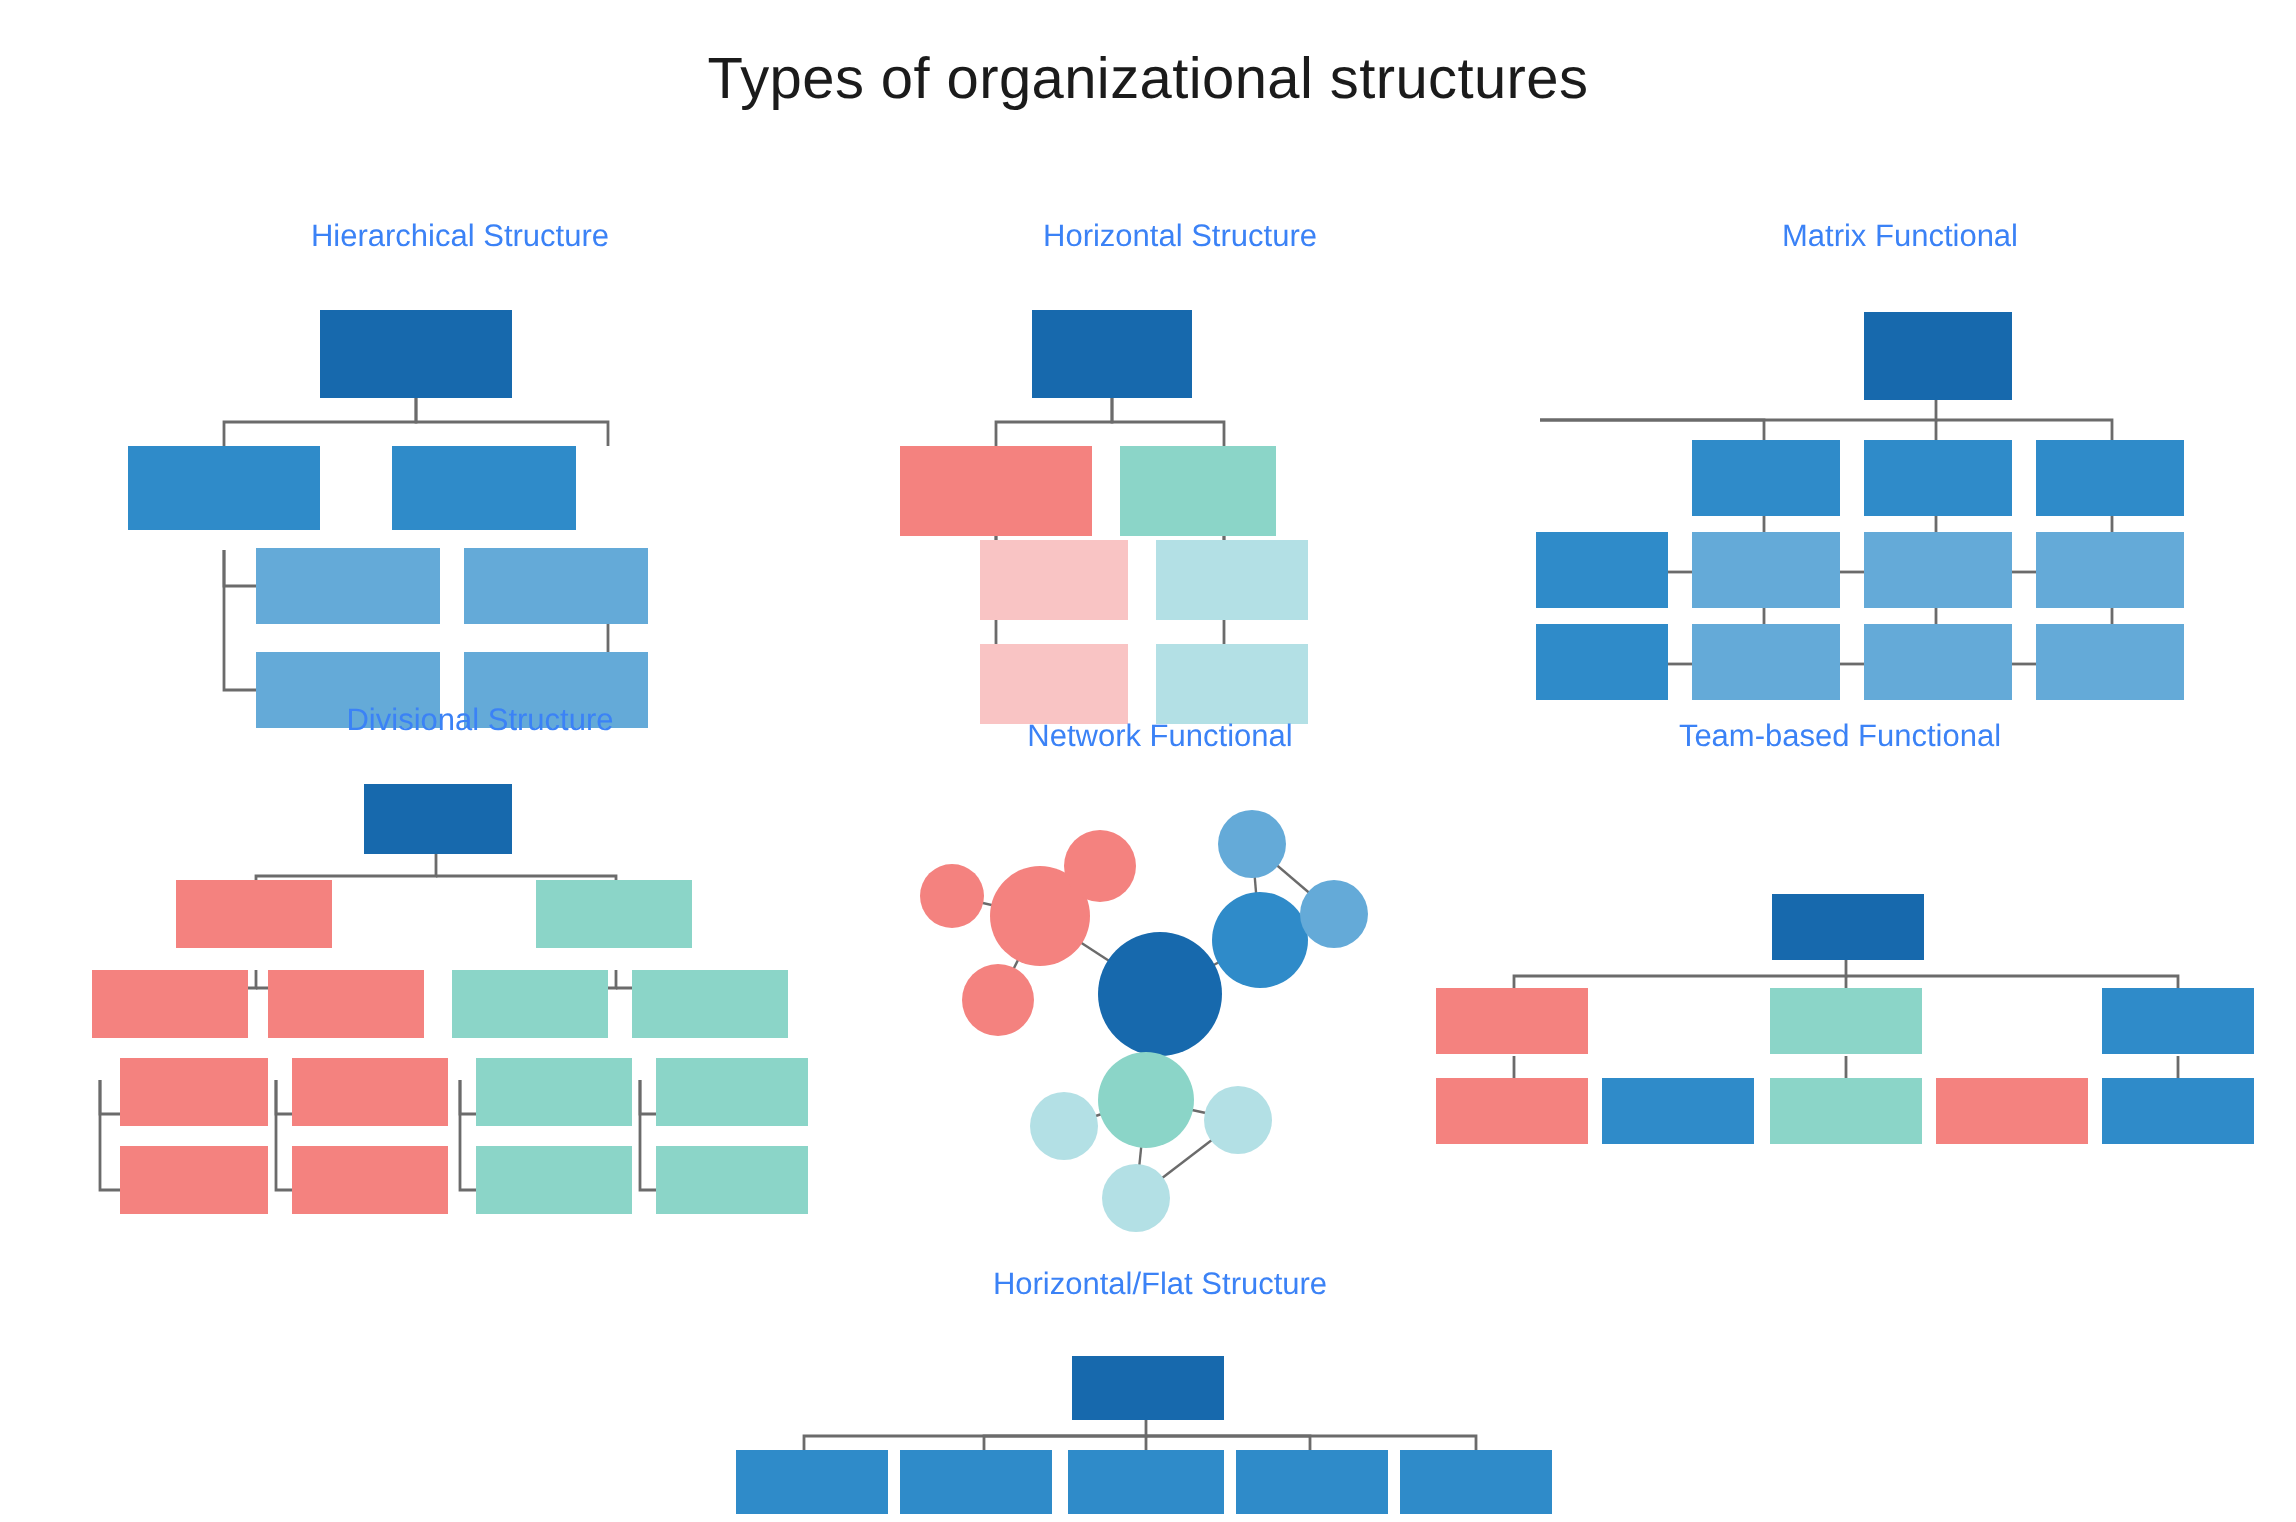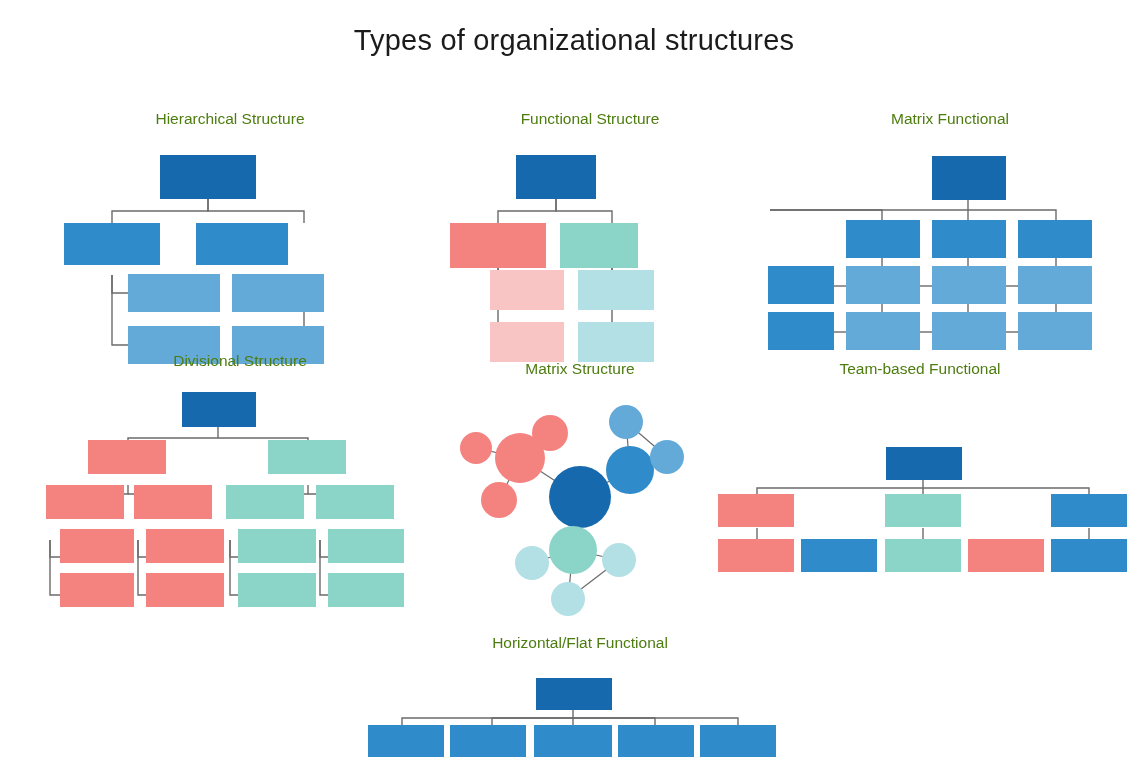--- a/index.html
+++ b/index.html
@@ -24,21 +24,21 @@
   }
 
   
   .panel{position:absolute;}
   .caption{
     position:absolute;
     top:0;left:0;width:100%;
     text-align:center;
     font-size:15.5px;
     font-weight:400;
-    color:#4d7c0f;
+    color:#3b82f6;
     white-space:nowrap;
   }
   .canvas{position:absolute;left:0;top:0;width:100%;height:100%;}
   .canvas svg{position:absolute;left:0;top:0;overflow:visible;}
 
   .node{position:absolute;box-sizing:border-box;}
 
   
   .c-blue-dark   {background:#1769ad;}
   .c-blue-mid    {background:#2f8bc9;}
@@ -73,21 +73,21 @@
       <div class="node c-blue-mid" style="left:4px;top:113px;width:96px;height:42px;"></div>
       <div class="node c-blue-mid" style="left:136px;top:113px;width:92px;height:42px;"></div>
       <div class="node c-blue-light" style="left:68px;top:164px;width:92px;height:38px;"></div>
       <div class="node c-blue-light" style="left:172px;top:164px;width:92px;height:38px;"></div>
       <div class="node c-blue-light" style="left:68px;top:216px;width:92px;height:38px;"></div>
       <div class="node c-blue-light" style="left:172px;top:216px;width:92px;height:38px;"></div>
     </div>
   </div>
 
   <div class="panel" style="left:440px;top:110px;width:300px;height:230px;">
-    <div class="caption">Functional Structure</div>
+    <div class="caption">Horizontal Structure</div>
     <div class="canvas">
       <svg width="300" height="230">
         <path class="link" d="M 116 89 L 116 101 L 58 101 L 58 113"></path>
         <path class="link" d="M 116 89 L 116 101 L 172 101 L 172 113"></path>
         <path class="link" d="M 58 158 L 58 180 L 72 180"></path>
         <path class="link" d="M 58 158 L 58 232 L 72 232"></path>
         <path class="link" d="M 172 158 L 172 180 L 186 180"></path>
         <path class="link" d="M 172 158 L 172 232 L 186 232"></path>
       </svg>
       <div class="node c-blue-dark" style="left:76px;top:45px;width:80px;height:44px;"></div>
@@ -167,21 +167,21 @@
       <div class="node c-teal" style="left:208px;top:177px;width:78px;height:34px;"></div>
       <div class="node c-teal" style="left:298px;top:177px;width:76px;height:34px;"></div>
       <div class="node c-coral" style="left:30px;top:221px;width:74px;height:34px;"></div>
       <div class="node c-coral" style="left:116px;top:221px;width:78px;height:34px;"></div>
       <div class="node c-teal" style="left:208px;top:221px;width:78px;height:34px;"></div>
       <div class="node c-teal" style="left:298px;top:221px;width:76px;height:34px;"></div>
     </div>
   </div>
 
   <div class="panel" style="left:440px;top:360px;width:280px;height:260px;">
-    <div class="caption">Matrix Structure</div>
+    <div class="caption">Network Functional</div>
     <div class="canvas">
       <svg width="280" height="260">
         <g>
           <path class="nlink" d="M 140 137 L 80 98"></path>
           <path class="nlink" d="M 140 137 L 190 110"></path>
           <path class="nlink" d="M 140 137 L 133 190"></path>
           <path class="nlink" d="M 80 98 L 36 88"></path>
           <path class="nlink" d="M 80 98 L 110 73"></path>
           <path class="nlink" d="M 80 98 L 59 140"></path>
           <path class="nlink" d="M 190 110 L 186 62"></path>
@@ -227,21 +227,21 @@
       <div class="node c-blue-mid" style="left:351px;top:134px;width:76px;height:33px;"></div>
       <div class="node c-coral" style="left:18px;top:179px;width:76px;height:33px;"></div>
       <div class="node c-blue-mid" style="left:101px;top:179px;width:76px;height:33px;"></div>
       <div class="node c-teal" style="left:185px;top:179px;width:76px;height:33px;"></div>
       <div class="node c-coral" style="left:268px;top:179px;width:76px;height:33px;"></div>
       <div class="node c-blue-mid" style="left:351px;top:179px;width:76px;height:33px;"></div>
     </div>
   </div>
 
   <div class="panel" style="left:340px;top:634px;width:480px;height:127px;">
-    <div class="caption">Horizontal/Flat Functional</div>
+    <div class="caption">Horizontal/Flat Structure</div>
     <div class="canvas">
       <svg width="480" height="127">
         <path class="link" d="M 233 76 L 233 84 L 62 84 L 62 92"></path>
         <path class="link" d="M 233 84 L 152 84 L 152 92"></path>
         <path class="link" d="M 233 84 L 233 92"></path>
         <path class="link" d="M 233 84 L 315 84 L 315 92"></path>
         <path class="link" d="M 233 84 L 398 84 L 398 92"></path>
       </svg>
       <div class="node c-blue-dark" style="left:196px;top:44px;width:76px;height:32px;"></div>
       <div class="node c-blue-mid" style="left:28px;top:91px;width:76px;height:32px;"></div>

